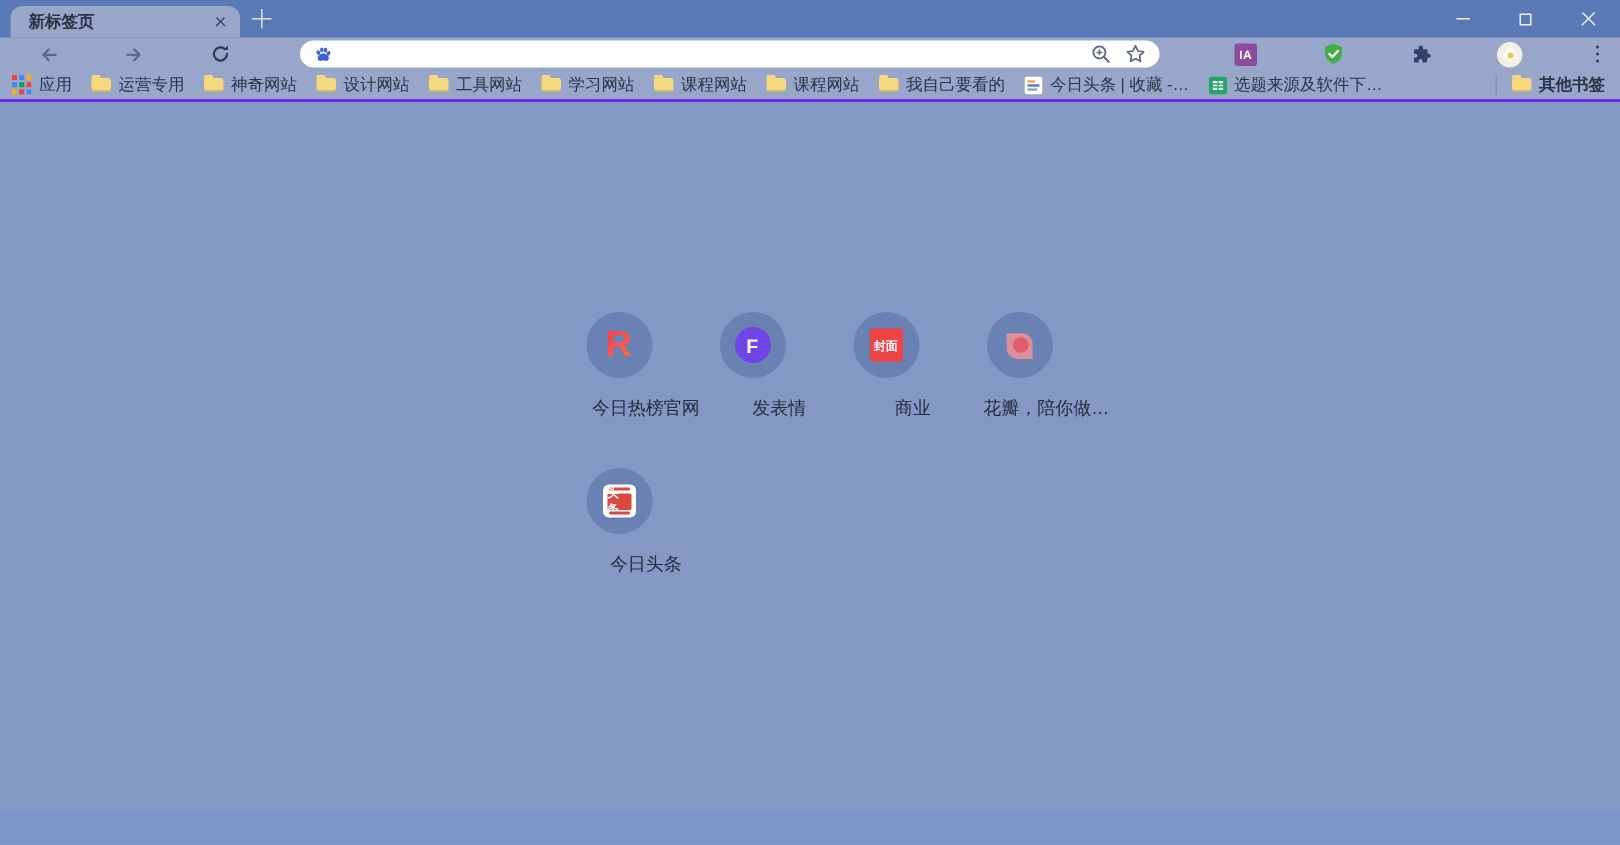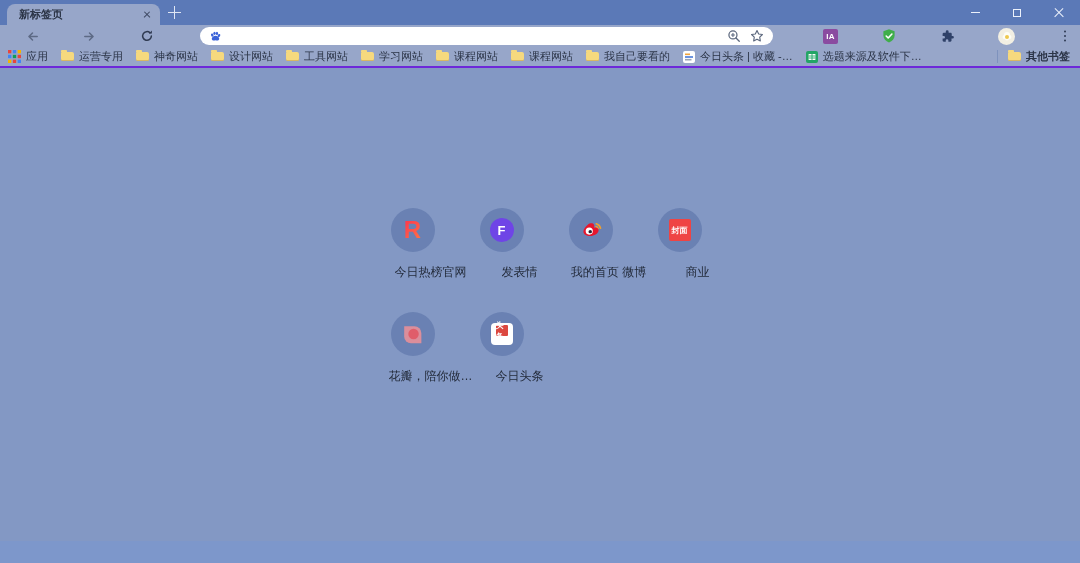--- a/index.html
+++ b/index.html
@@ -77,21 +77,21 @@
                white-space:nowrap; overflow:hidden; text-overflow:ellipsis;margin-left:36px; }
 
   
   .g-r { font-size:24px; font-weight:800; background:linear-gradient(135deg,#ff2e4d,#ff7a45);
          -webkit-background-clip:text; background-clip:text; color:#fb3a52; -webkit-text-fill-color:transparent; }
   .g-f { width:24px; height:24px; border-radius:50%; background:#6f45e6; color:#fff; font-size:13px;
          font-weight:bold; display:flex; align-items:center; justify-content:center; }
   .g-fm { width:22px; height:22px; background:#ef4444; border-radius:2px; color:#fff; font-size:8px;
          font-weight:bold; display:flex; align-items:center; justify-content:center; }
   .g-tt { width:22px; height:22px; background:#fff; border-radius:4px; padding:2px 3px;
-         display:flex; justify-content:space-between; }
+         display:flex; flex-direction:column; justify-content:space-between; }
   .g-tt .bar { height:2px; background:#dc4840; border-radius:1px; margin:0 1px; }
   .g-tt .main { height:11px; background:#dc4840; border-radius:1px; color:#fff; font-size:8px;
          font-weight:bold; display:flex; align-items:center; justify-content:center; letter-spacing:.5px; }
 </style>
 </head>
 <body>
 
 <div class="titlebar">
   <div class="tab">
     <span class="tab-title">新标签页</span>
@@ -252,32 +252,20 @@
       <span class="tile-label">今日热榜官网</span>
     </div>
 
     <div class="tile">
       <span class="tile-circle">
         <span class="g-f">F</span>
       </span>
       <span class="tile-label">发表情</span>
     </div>
 
-    <div class="tile">
-      <span class="tile-circle">
-        <svg width="26" height="26" viewBox="0 0 24 24">
-          <path d="M16.8 6.2 a5.6 5.6 0 0 1 4 4.2" stroke="#f0a02c" stroke-width="1.5" fill="none" stroke-linecap="round"></path>
-          <path d="M16.6 8.8 a3 3 0 0 1 2 2.1" stroke="#f0a02c" stroke-width="1.4" fill="none" stroke-linecap="round"></path>
-          <path d="M9 7.2 C11.2 5.2 13.9 5.6 14.7 7.1 C15.2 8 15 8.9 14.6 9.7 C17.7 9.2 19.4 10.5 19 12.5 C18.5 15.4 14.9 17.6 11.2 17.6 C7.7 17.6 5 15.9 5 13.4 C5 11.2 6.9 9.1 9 7.2 Z" fill="#e6162d"></path>
-          <circle cx="10.4" cy="13" r="3.3" fill="#fff"></circle>
-          <circle cx="11.3" cy="13.5" r="1.6" fill="#2a2030"></circle>
-        </svg>
-      </span>
-      <span class="tile-label">我的首页 微博</span>
-    </div>
 
 
 
     <div class="tile">
       <span class="tile-circle">
         <span class="g-fm">封面</span>
       </span>
       <span class="tile-label">商业</span>
     </div>
 

